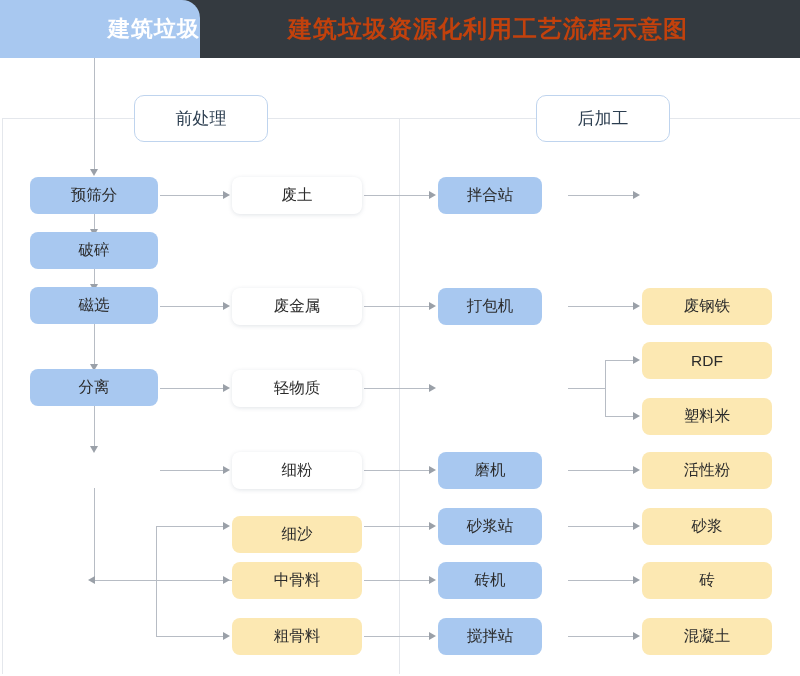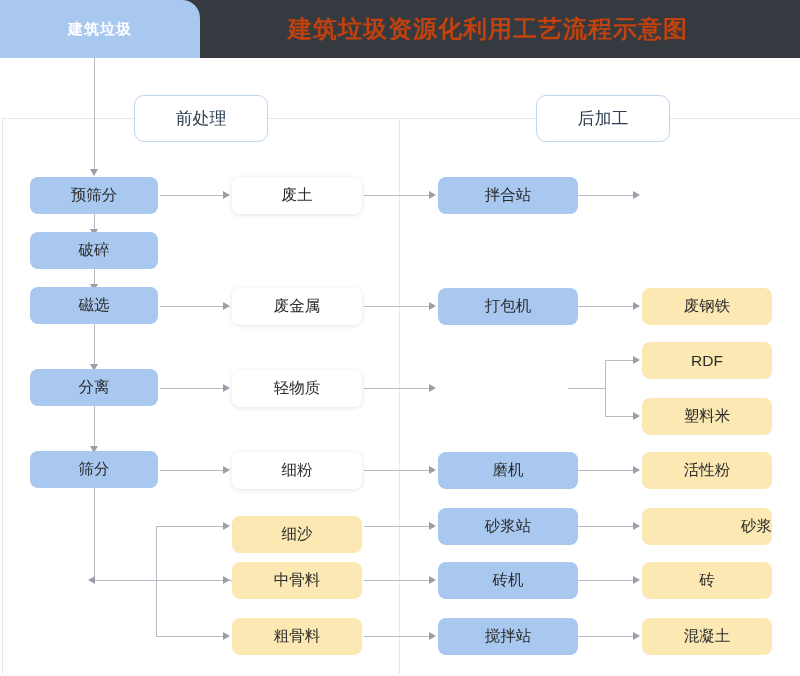--- a/index.html
+++ b/index.html
@@ -19,22 +19,22 @@
   }
   .header-title{
     position:absolute;left:200px;top:0;width:576px;height:58px;
     display:flex;align-items:center;justify-content:center;
     color:#c2410c;font-size:24px;font-weight:bold;letter-spacing:1px;
   }
   .src-tab{
     position:absolute;left:0px;top:0px;width:200px;height:58px;
     background:#a8c8f0;
     border-radius:0 18px 0 0;
-    display:flex;align-items:center;justify-content:center;
-    color:#ffffff;font-size:15px;font-weight:bold;letter-spacing:1px;
+    display:flex;align-items:center;justify-content:flex-end;
+    color:#ffffff;font-size:22px;font-weight:bold;letter-spacing:1px;
   }
 
   
   .frame{
     position:absolute;left:2px;top:118px;width:806px;height:556px;
     border-top:1px solid #e4e7ec;
     border-left:1px solid #e4e7ec;
     box-sizing:border-box;
   }
   .vdivider{
@@ -62,21 +62,21 @@
     font-size:15.5px;color:#2b2b2b;z-index:3;
     box-sizing:border-box;
   }
   .node.blue  { background:#a8c8f0; }
   .node.white { background:#ffffff; box-shadow:0 1px 4px rgba(120,130,150,.22); }
   .node.yellow{ background:#fce8b2; }
 
   
   .c1{left:30px;width:128px;}
   .c2{left:232px;width:130px;}
-  .c3{left:438px;width:140px;}
+  .c3{left:438px;width:104px;}
   .c4{left:642px;width:130px;}
 
   
   .ln{position:absolute;background:#b7bcc4;z-index:1;}
   .h{height:1px;}
   .v{width:1px;}
   .arrow{
     position:absolute;width:0;height:0;z-index:2;
     border-style:solid;
   }
@@ -195,23 +195,20 @@
     </div>
   <div class="node blue c1" style="top:232px;">
     <span>破碎</span>
     </div>
   <div class="node blue c1" style="top:287px;">
     <span>磁选</span>
     </div>
   <div class="node blue c1" style="top:369px;">
     <span>分离</span>
     </div>
-  <div class="node blue c1" style="top:451px;">
-    <span>筛分</span>
-    </div>
 
   <div class="node white c2" style="top:177px;">
     <span>废土</span>
     </div>
   <div class="node white c2" style="top:288px;">
     <span>废金属</span>
     </div>
   <div class="node white c2" style="top:370px;">
     <span>轻物质</span>
     </div>
@@ -252,21 +249,21 @@
     </div>
   <div class="node yellow c4" style="top:342px;">
     <span>RDF</span>
     </div>
   <div class="node yellow c4" style="top:398px;">
     <span>塑料米</span>
     </div>
   <div class="node yellow c4" style="top:452px;">
     <span>活性粉</span>
     </div>
-  <div class="node yellow c4" style="top:508px;justify-content:flex-end;">
+  <div class="node yellow c4" style="top:508px;">
     <span>砂浆</span>
     </div>
   <div class="node yellow c4" style="top:562px;">
     <span>砖</span>
     </div>
   <div class="node yellow c4" style="top:618px;">
     <span>混凝土</span>
     </div>
 
 </div>

